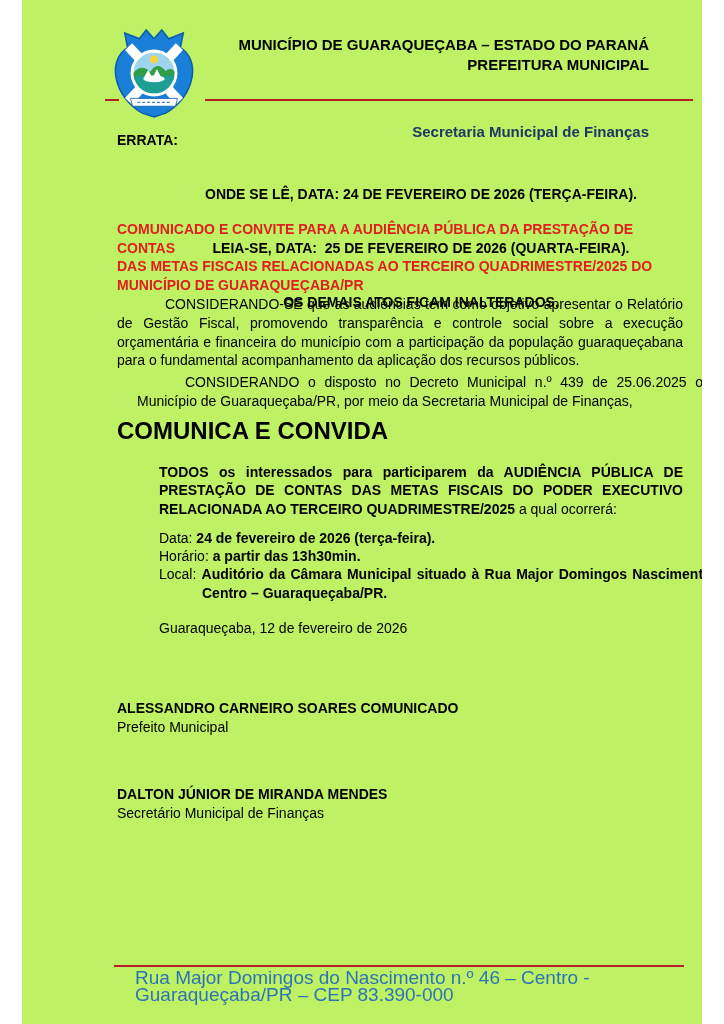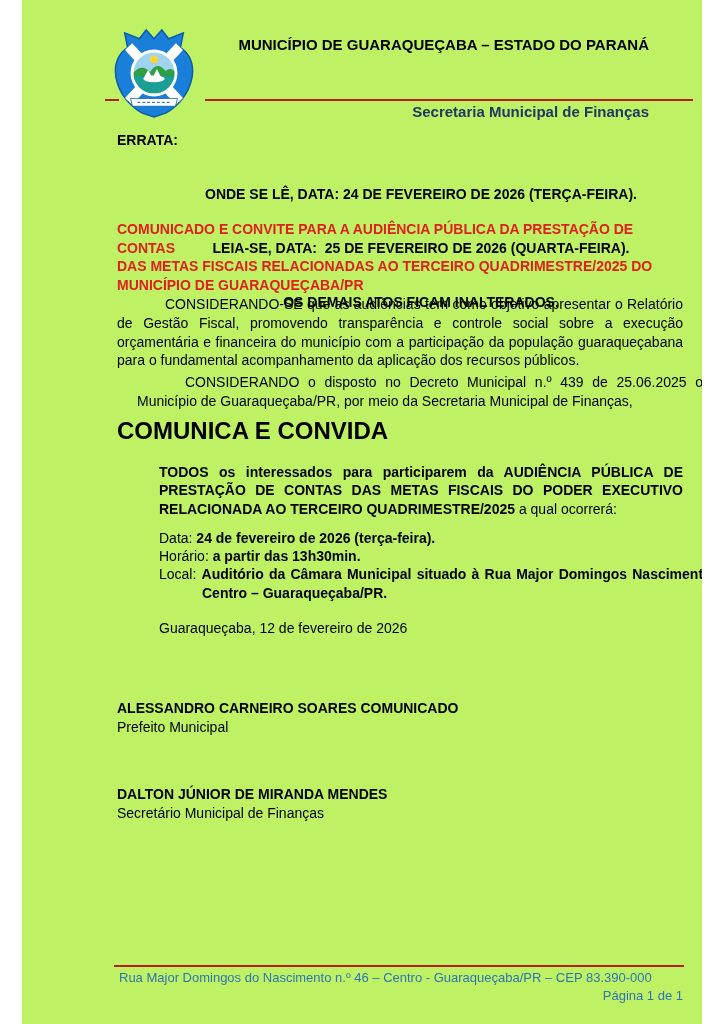--- a/index.html
+++ b/index.html
@@ -35,21 +35,21 @@
   .todos{top:463px;line-height:18.3px;}
   .line-data{top:529px;}
   .line-horario{top:547px;}
   .line-local{top:565px;padding-left:85px;text-indent:-43px;line-height:18.5px;}
   .closing{top:619px;}
   .sig{line-height:18.5px;}
   .sig-1{top:699px;}
   .sig-2{top:785px;}
   
   .f-rule{position:absolute;left:92px;top:965px;width:570px;height:2px;background:#b42025;}
-  .f-addr{position:absolute;left:97px;top:969px;width:566px;font-size:13px;line-height:17px;color:#2e74b5;}
+  .f-addr{position:absolute;left:113px;top:969px;width:566px;font-size:19px;line-height:17px;color:#2e74b5;}
   .f-page{position:absolute;left:95px;top:987px;width:566px;font-size:13px;line-height:17px;color:#2e74b5;text-align:right;}
 </style>
 </head>
 <body>
 
 <div class="page">
 
   <svg class="logo" viewBox="0 0 90 93" xmlns="http://www.w3.org/2000/svg" aria-hidden="true">
 
     <path d="M45,12 L37,3 L30,12 L15,6 L18,21
@@ -74,20 +74,21 @@
       <path d="M48,43 L52,51 L44,51 Z" fill="#ffffff"></path>
       <ellipse cx="45" cy="53" rx="11" ry="3.5" fill="#ffffff"></ellipse>
     </g>
 
     <path d="M21,73 L69,73 L67,81 L23,81 Z" fill="#ffffff" stroke="#0b5ca8" stroke-width="0.8"></path>
     <line x1="28" y1="77" x2="62" y2="77" stroke="#0b5ca8" stroke-width="1" stroke-dasharray="3,2"></line>
   </svg>
 
   <div class="hdr-text">
     <div>MUNICÍPIO DE GUARAQUEÇABA – ESTADO DO PARANÁ</div>
+    <div>PREFEITURA MUNICIPAL</div>
     <div class="hdr-finance">Secretaria Municipal de Finanças</div>
   </div>
   <div class="rule rule-left"></div>
   <div class="rule rule-main"></div>
 
   <div class="blk errata-title center bold">ERRATA:</div>
 
   <div class="blk errata-lines ind bold pre">
     <div>ONDE SE LÊ, DATA: 24 DE FEVEREIRO DE 2026 (TERÇA-FEIRA).</div>
     <div>LEIA-SE, DATA:  25 DE FEVEREIRO DE 2026 (QUARTA-FEIRA).</div>
@@ -129,15 +130,14 @@
     <div>Prefeito Municipal</div>
   </div>
 
   <div class="blk sig sig-2 center">
     <div class="bold">DALTON JÚNIOR DE MIRANDA MENDES</div>
     <div>Secretário Municipal de Finanças</div>
   </div>
 
   <div class="f-rule"></div>
   <div class="f-addr">Rua Major Domingos do Nascimento n.º 46 – Centro - Guaraqueçaba/PR – CEP 83.390-000</div>
-  <div class="f-page">Página 1 de 1</div>
 
 </div>
 
 </body></html>

